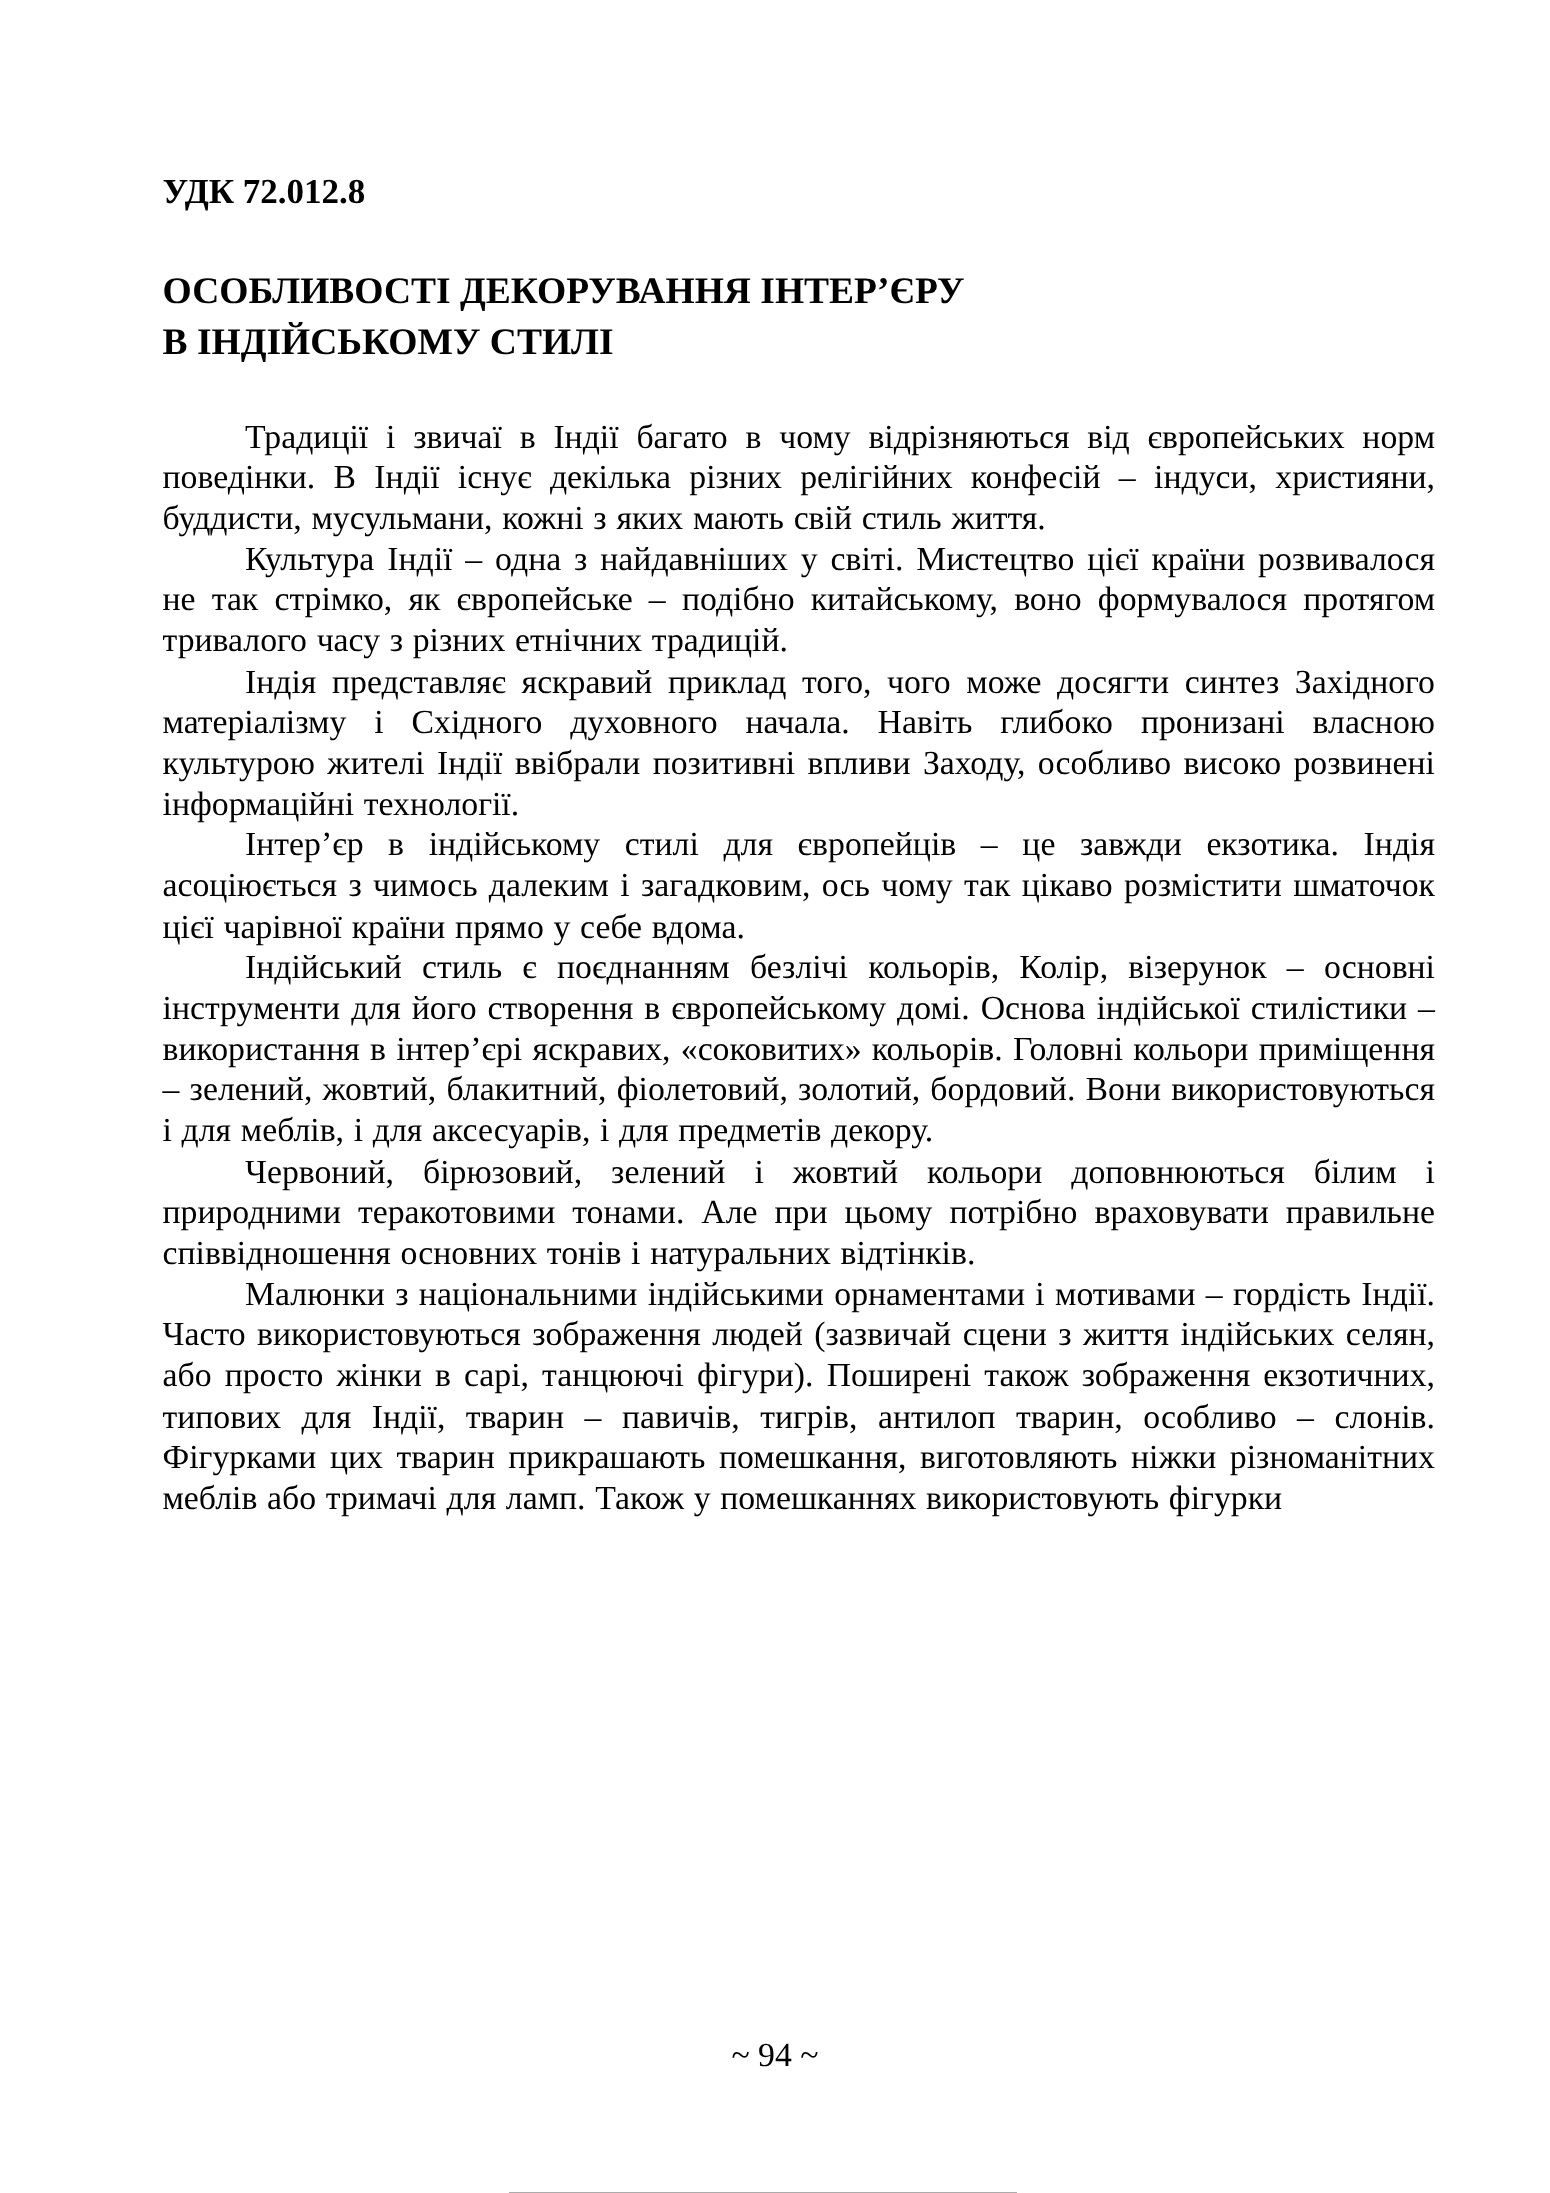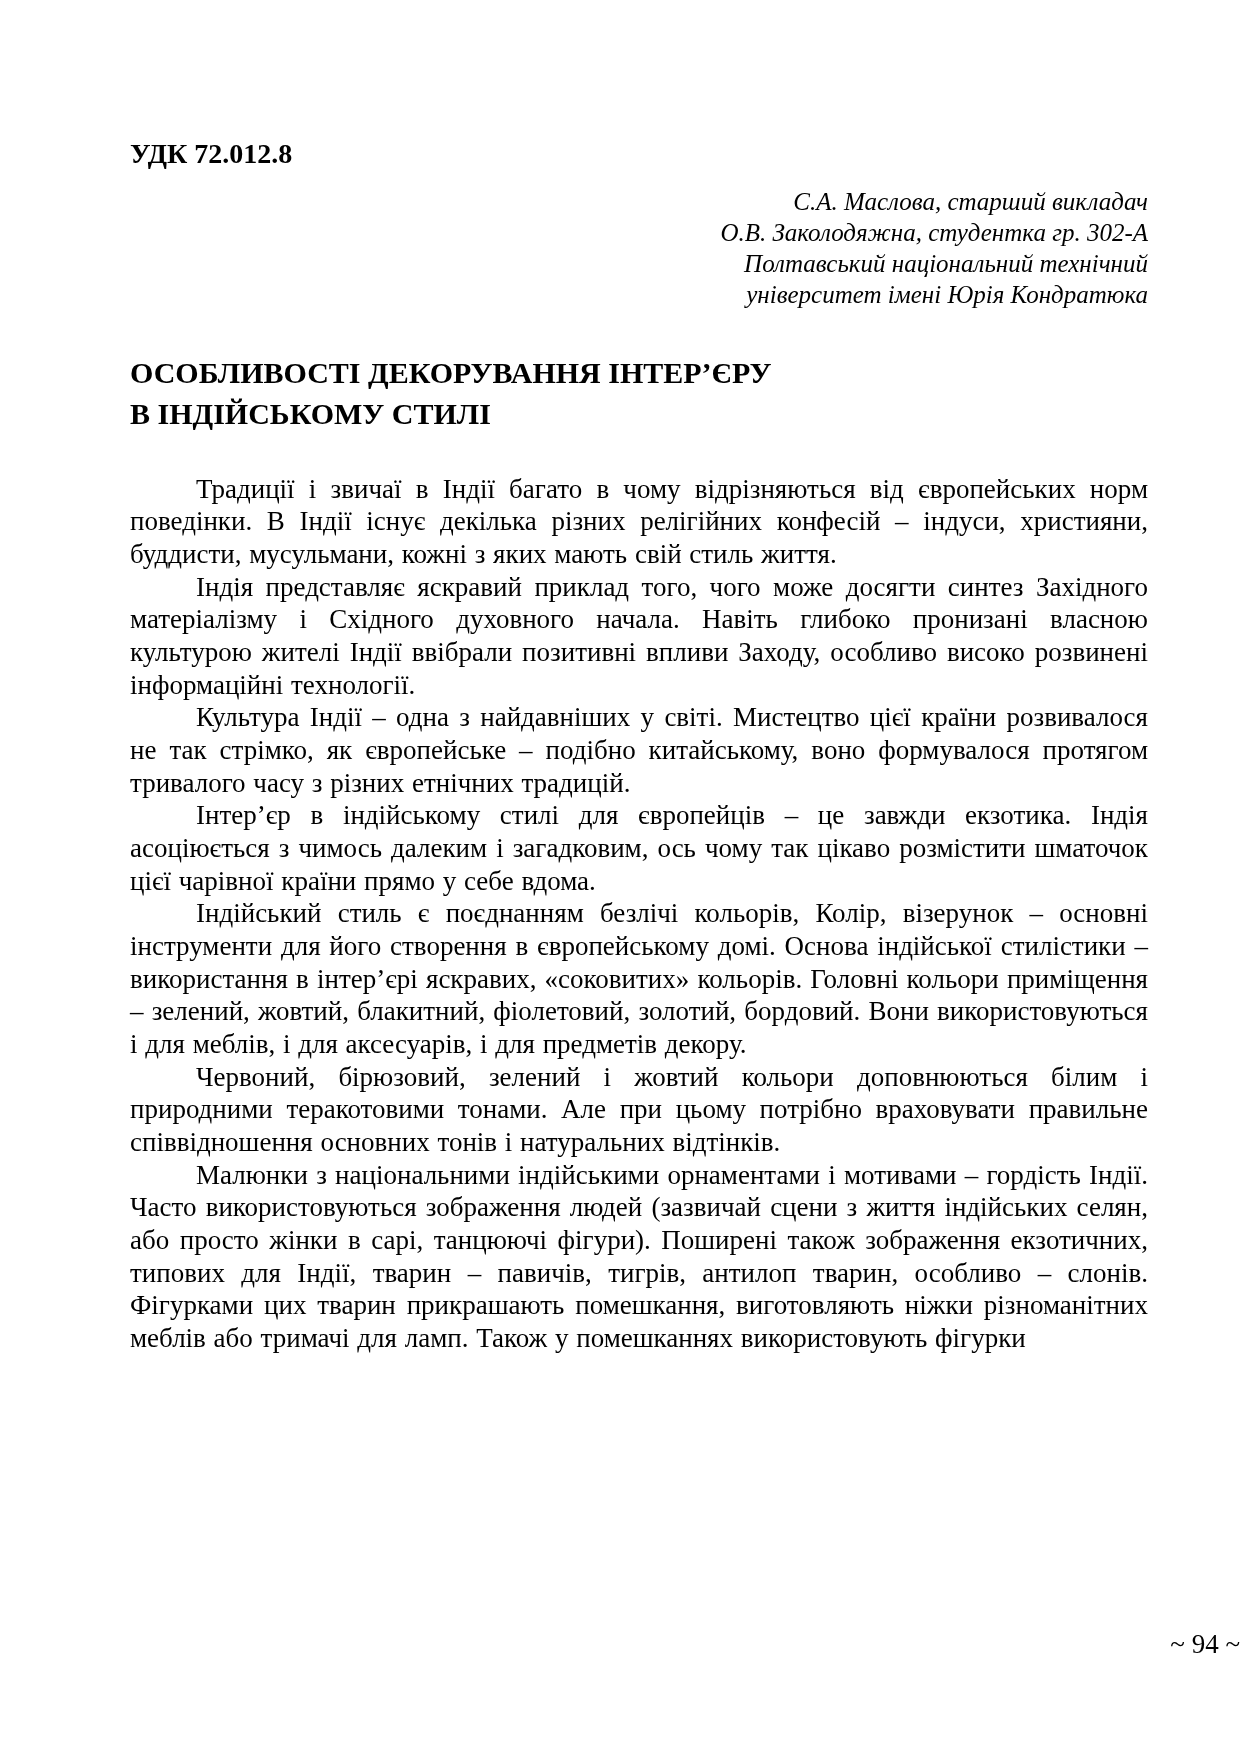--- a/index.html
+++ b/index.html
@@ -46,49 +46,43 @@
     word-spacing: 1px;
   }
   .para b {
     font-weight: bold;
   }
   .page-number {
     position: absolute;
     left: 0;
     bottom: 94px;
     width: 100%;
-    text-align: right;
+    text-align: center;
     font-size: 27px;
   }
 </style>
 </head>
 <body>
 
 <div class="page">
 
   <div class="udc">УДК 72.012.8</div>
 
-  <div class="authors">
-    <div>С.А. Маслова, старший викладач</div>
-    <div>О.В. Заколодяжна, студентка гр. 302-А</div>
-    <div>Полтавський національний технічний</div>
-    <div>університет імені Юрія Кондратюка</div>
-  </div>
 
   <h1 class="title">
     <span>ОСОБЛИВОСТІ ДЕКОРУВАННЯ ІНТЕР’ЄРУ</span><br>
     <span>В ІНДІЙСЬКОМУ СТИЛІ</span>
   </h1>
 
 
   <p class="para">Традиції і звичаї в Індії багато в чому відрізняються від європейських норм поведінки. В Індії існує декілька різних релігійних конфесій – індуси, християни, буддисти, мусульмани, кожні з яких мають свій стиль життя.</p>
 
+  <p class="para">Культура Індії – одна з найдавніших у світі. Мистецтво цієї країни розвивалося не так стрімко, як європейське – подібно китайському, воно формувалося протягом тривалого часу з різних етнічних традицій.</p>
+
   <p class="para">Індія представляє яскравий приклад того, чого може досягти синтез Західного матеріалізму і Східного духовного начала. Навіть глибоко пронизані власною культурою жителі Індії ввібрали позитивні впливи Заходу, особливо високо розвинені інформаційні технології.</p>
-
-  <p class="para">Культура Індії – одна з найдавніших у світі. Мистецтво цієї країни розвивалося не так стрімко, як європейське – подібно китайському, воно формувалося протягом тривалого часу з різних етнічних традицій.</p>
 
   <p class="para">Інтер’єр в індійському стилі для європейців – це завжди екзотика. Індія асоціюється з чимось далеким і загадковим, ось чому так цікаво розмістити шматочок цієї чарівної країни прямо у себе вдома.</p>
 
 
   <p class="para">Індійський стиль є поєднанням безлічі кольорів, Колір, візерунок – основні інструменти для його створення в європейському домі. Основа індійської стилістики – використання в інтер’єрі яскравих, «соковитих» кольорів. Головні кольори приміщення – зелений, жовтий, блакитний, фіолетовий, золотий, бордовий. Вони використовуються і для меблів, і для аксесуарів, і для предметів декору.</p>
 
   <p class="para">Червоний, бірюзовий, зелений і жовтий кольори доповнюються білим і природними теракотовими тонами. Але при цьому потрібно враховувати правильне співвідношення основних тонів і натуральних відтінків.</p>
 
   <p class="para">Малюнки з національними індійськими орнаментами і мотивами – гордість Індії. Часто використовуються зображення людей (зазвичай сцени з життя індійських селян, або просто жінки в сарі, танцюючі фігури). Поширені також зображення екзотичних, типових для Індії, тварин – павичів, тигрів, антилоп тварин, особливо – слонів. Фігурками цих тварин прикрашають помешкання, виготовляють ніжки різноманітних меблів або тримачі для ламп. Також у помешканнях використовують фігурки</p>
 

